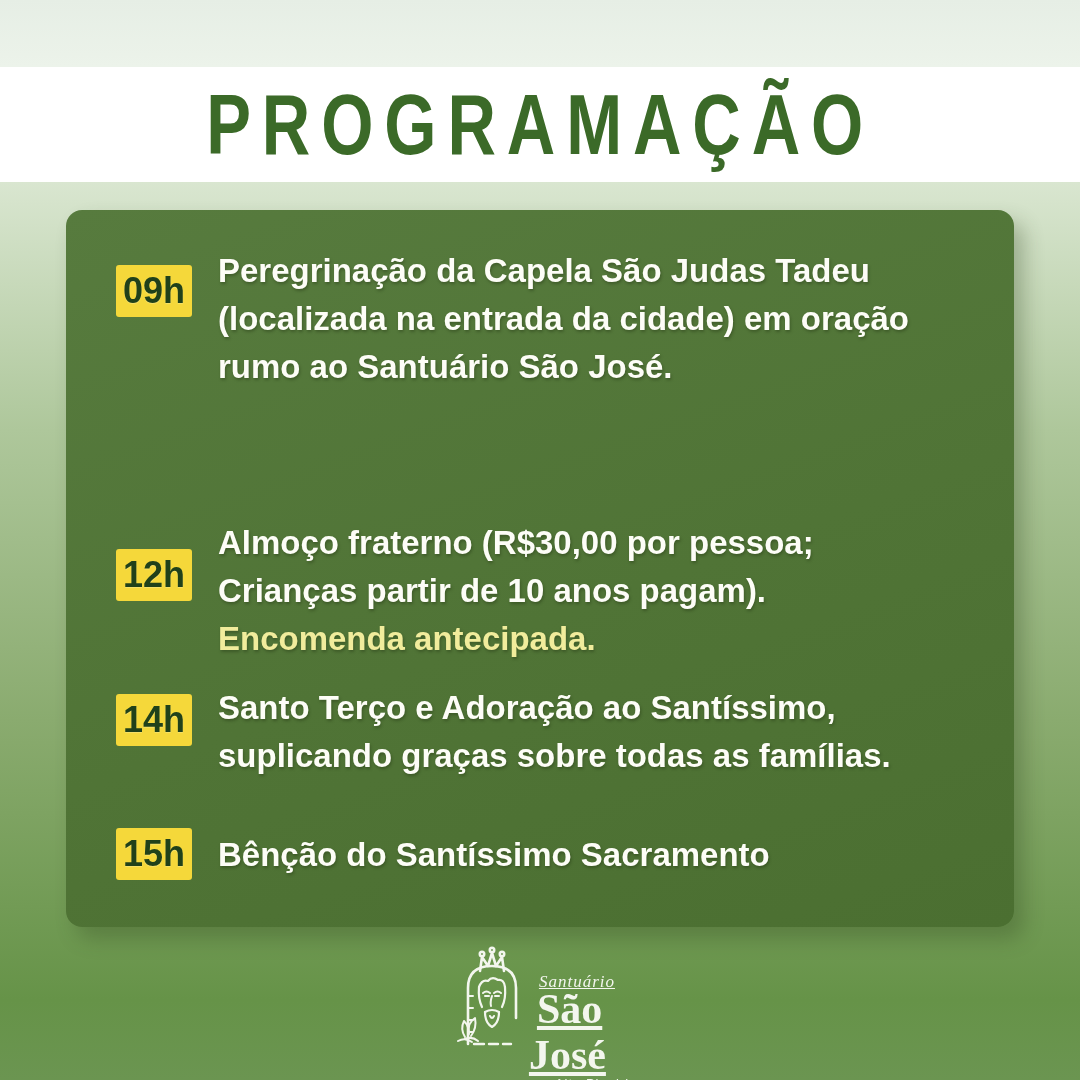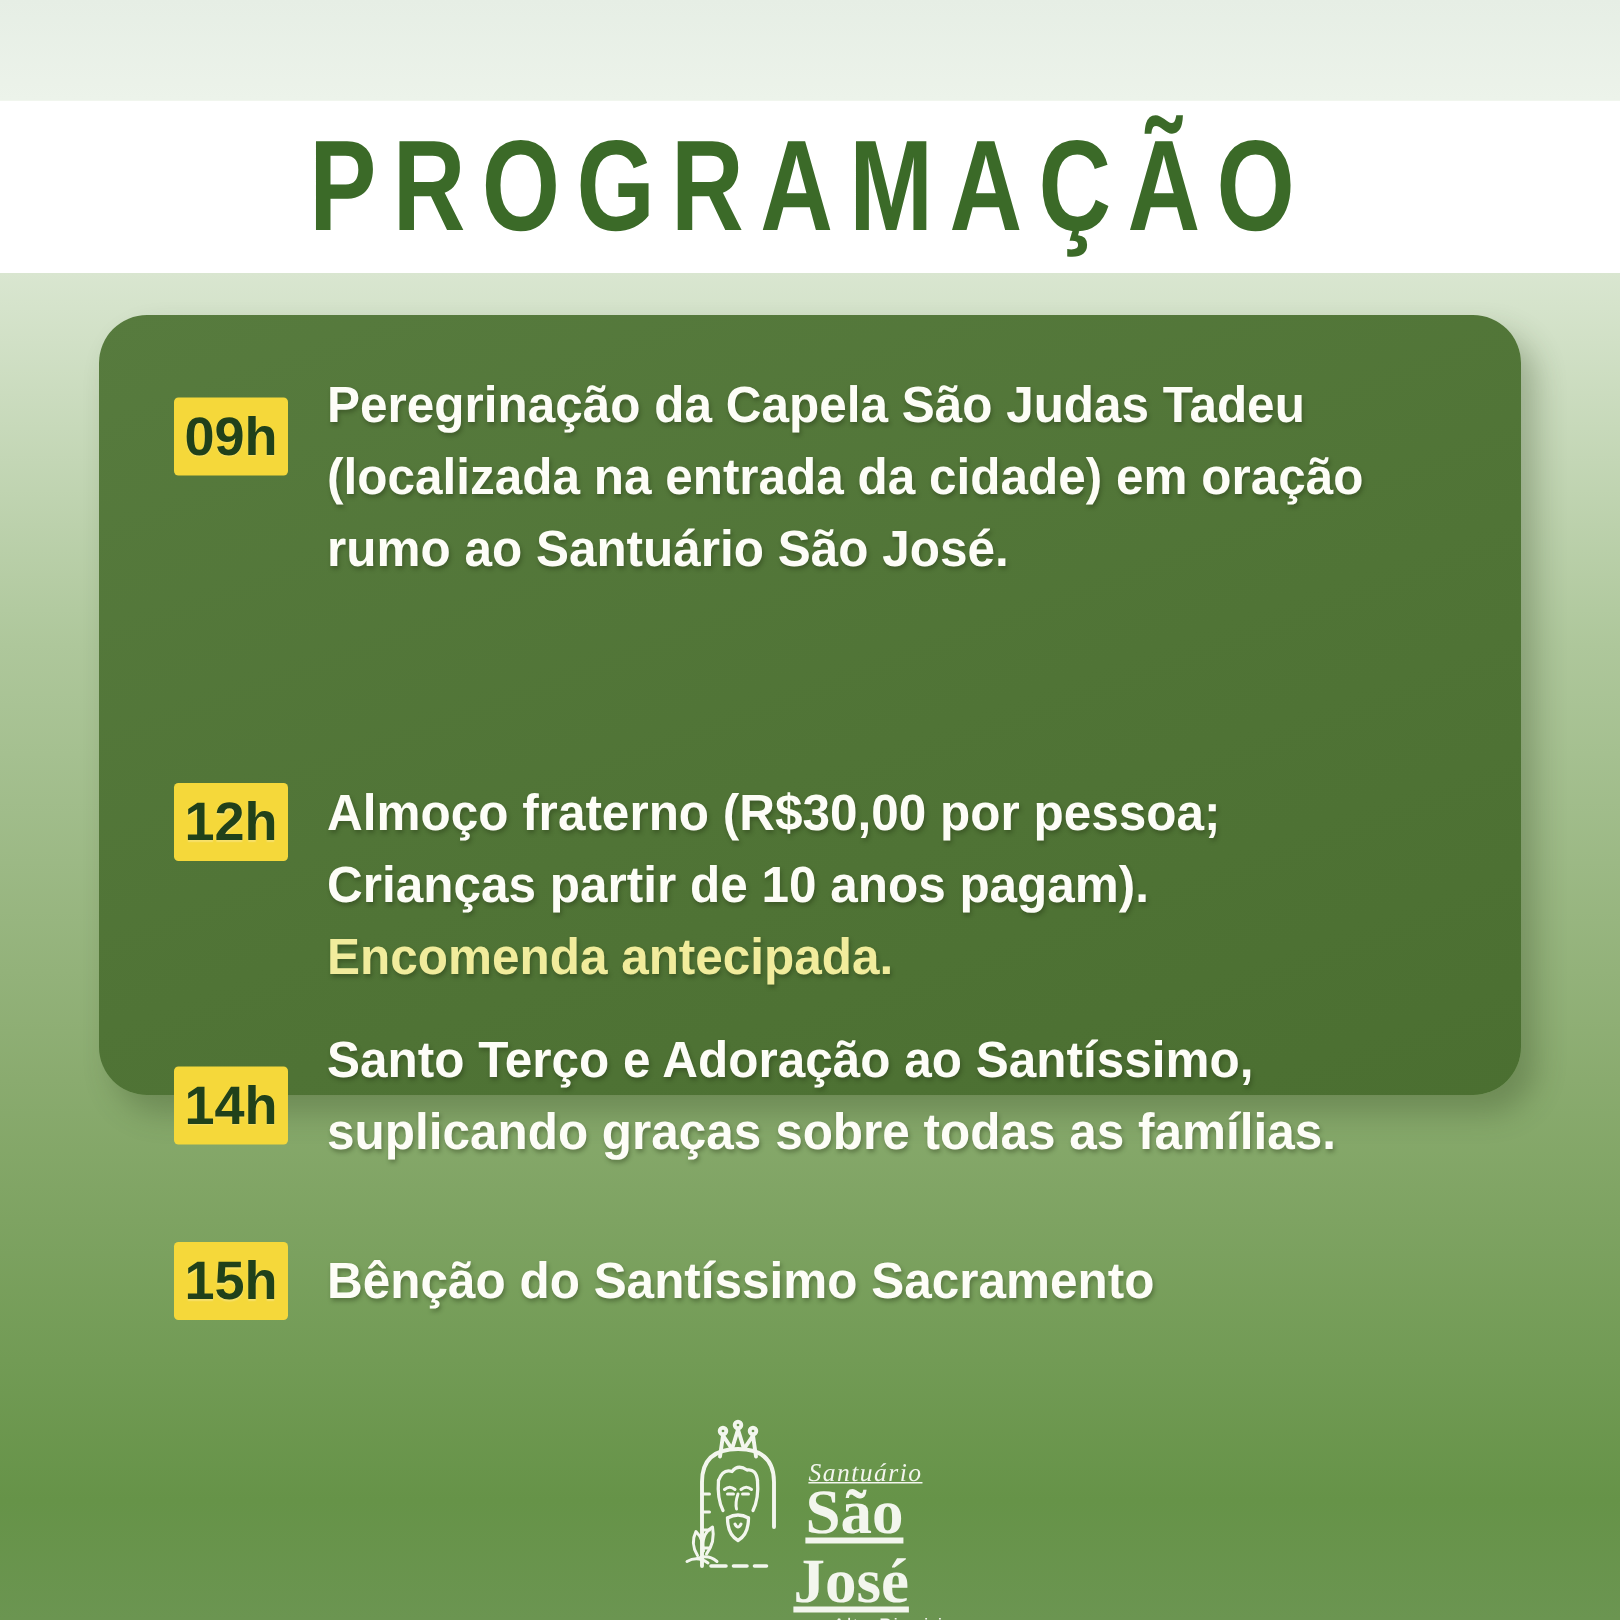--- a/index.html
+++ b/index.html
@@ -28,22 +28,22 @@
     margin:0;
     color:#3b6a28;
     font-size:86px;
     font-weight:700;
     letter-spacing:14px;
     white-space:nowrap;
     transform:scaleX(0.78);
     transform-origin:center center;
   }
   .schedule-card{
-    position:absolute;left:66px;top:210px;width:948px;height:520px;
-    border-radius:32px;
+    position:absolute;left:66px;top:210px;width:948px;height:717px;
+    border-radius:16px;
     background:linear-gradient(160deg,#577b3e 0%,#507436 55%,#4b6f31 100%);
     box-shadow:10px 12px 20px rgba(45,65,30,0.30);
   }
   .row{position:absolute;left:50px;right:26px;display:flex;align-items:flex-start;}
   .row-1{top:36px;}
   .row-2{top:190px;}
   .row-3{top:308px;}
   .row-4{top:473px;}
   .row-5{top:618px;}
   .time-badge{
@@ -51,22 +51,22 @@
     width:76px;height:52px;
     background:#f5d83a;
     border-radius:3px;
     color:#20411a;
     font-size:36px;font-weight:700;
     display:flex;align-items:center;justify-content:center;
     text-shadow:0 1px 1px rgba(255,255,255,0.25);
   }
   .row-1 .time-badge{margin-top:19px;}
   .row-2 .time-badge{margin-top:15px;}
-  .row-3 .time-badge{margin-top:4px;}
-  .row-4 .time-badge{margin-top:28px;text-align:center;}
+  .row-3 .time-badge{margin-top:31px;}
+  .row-4 .time-badge{margin-top:11px;text-align:center;}
   .row-5 .time-badge{margin-top:0;text-align:right;}
   .event-description{
     margin-left:26px;
     color:#fdfdf7;
     font-size:34px;font-weight:700;
     line-height:48px;
     transform:scaleX(0.97);
     transform-origin:top left;
     text-shadow:1px 2px 3px rgba(25,40,12,0.35);
     white-space:nowrap;

